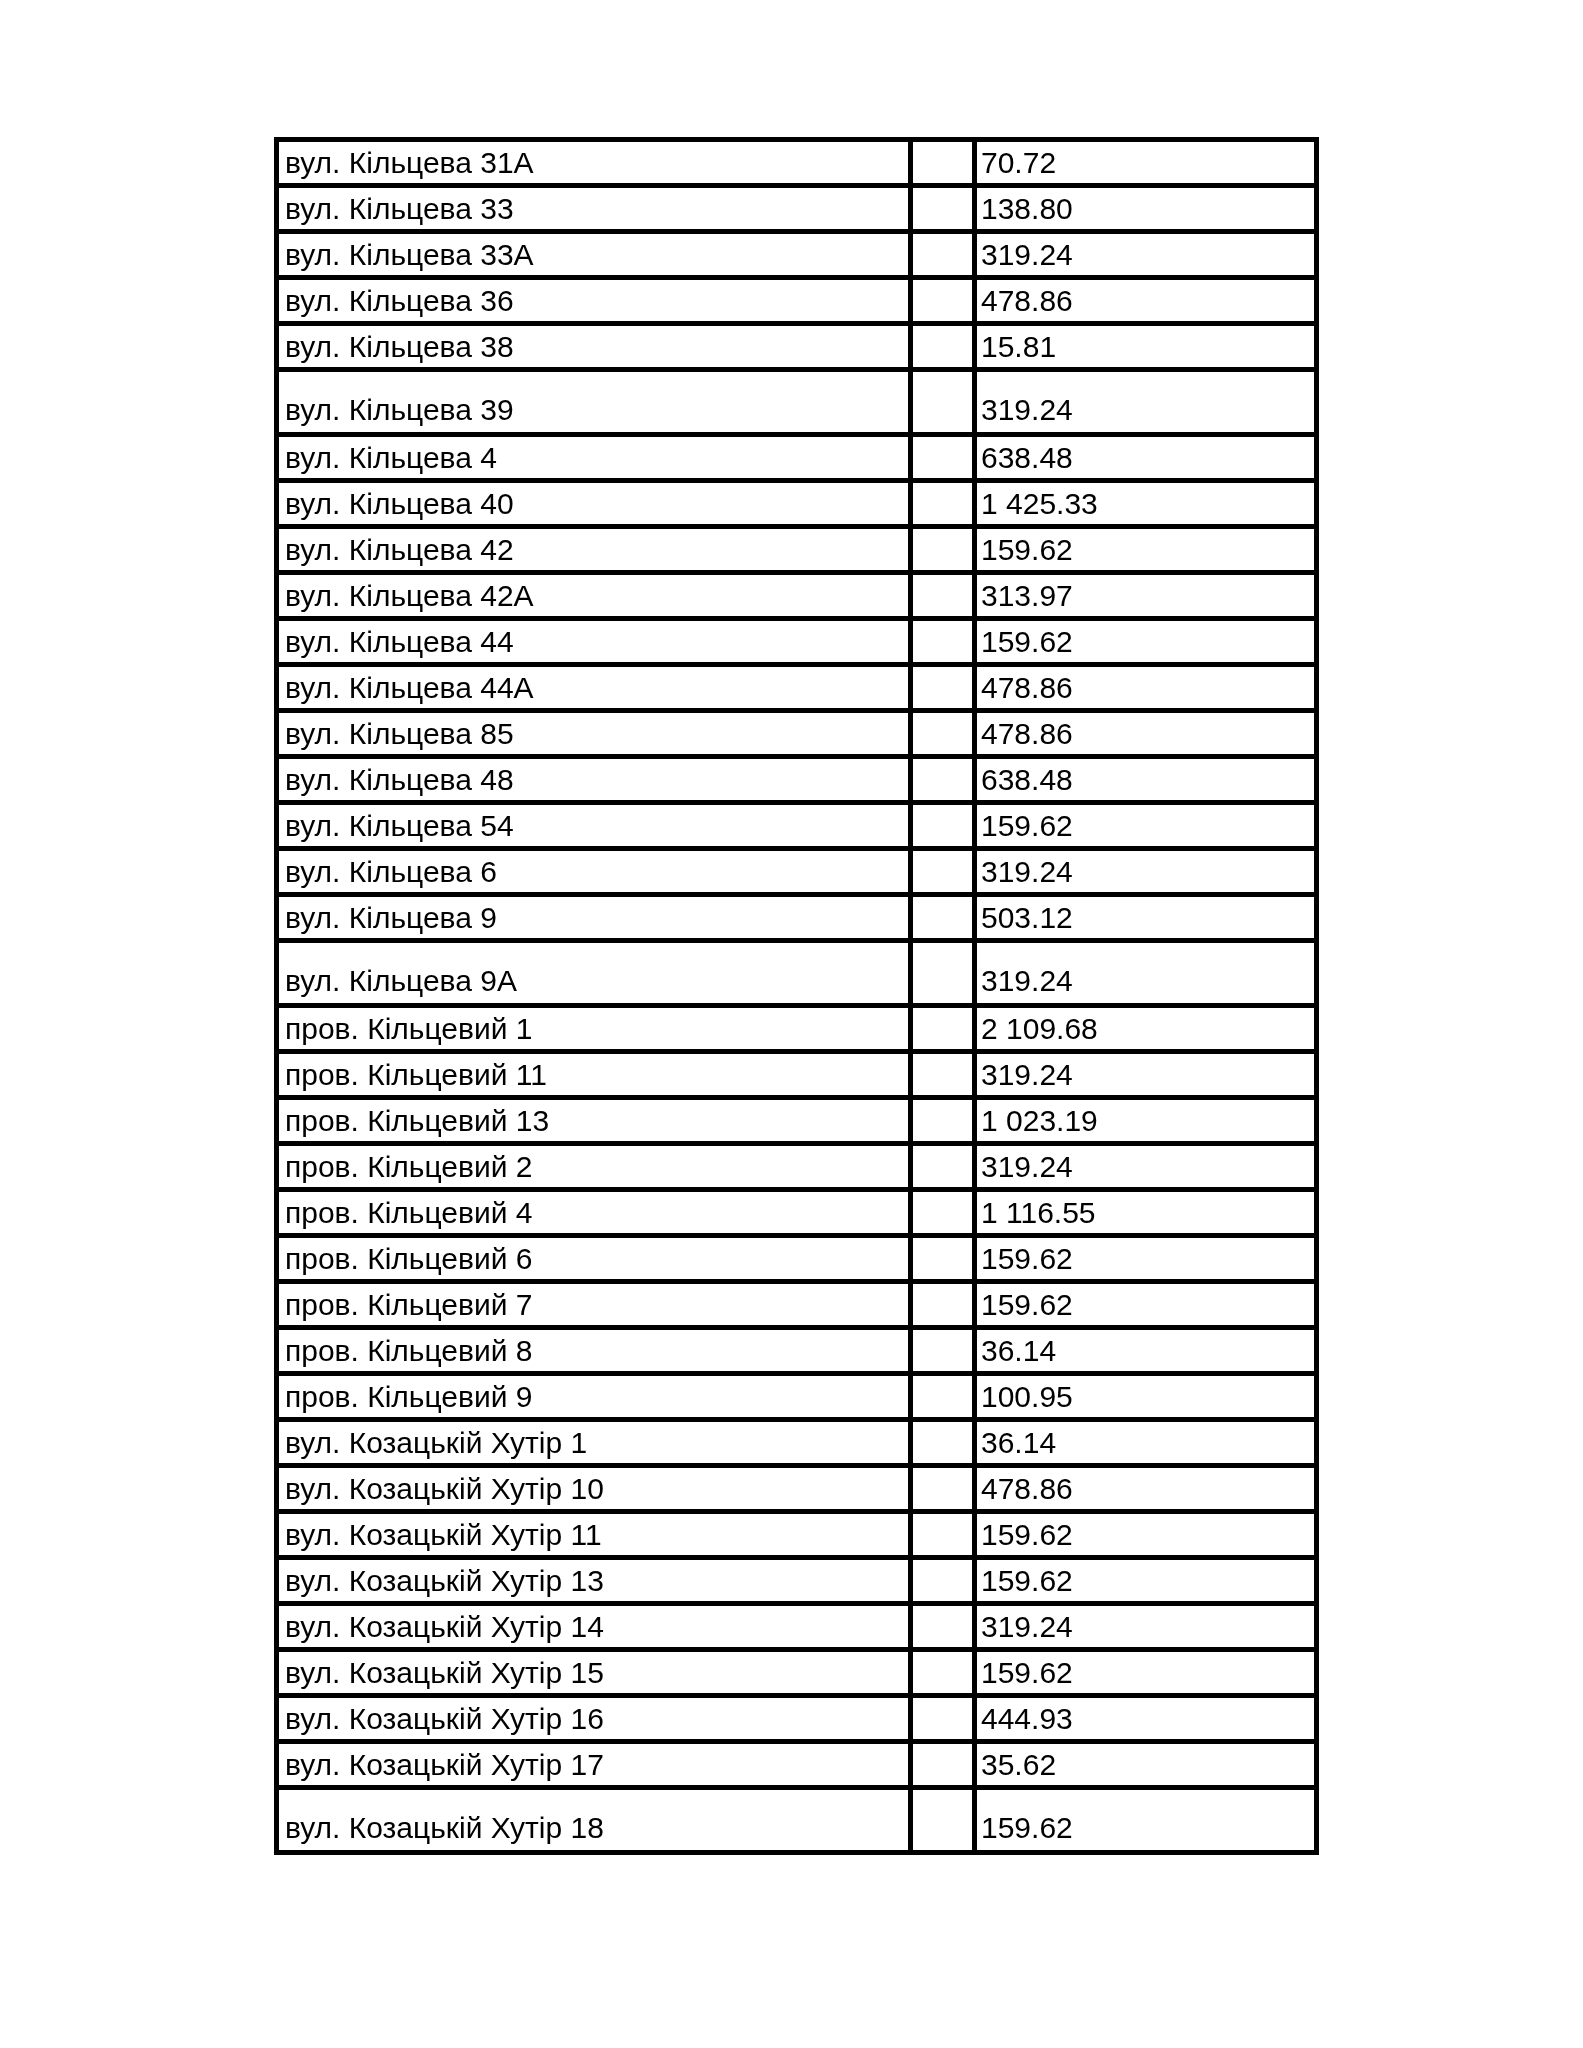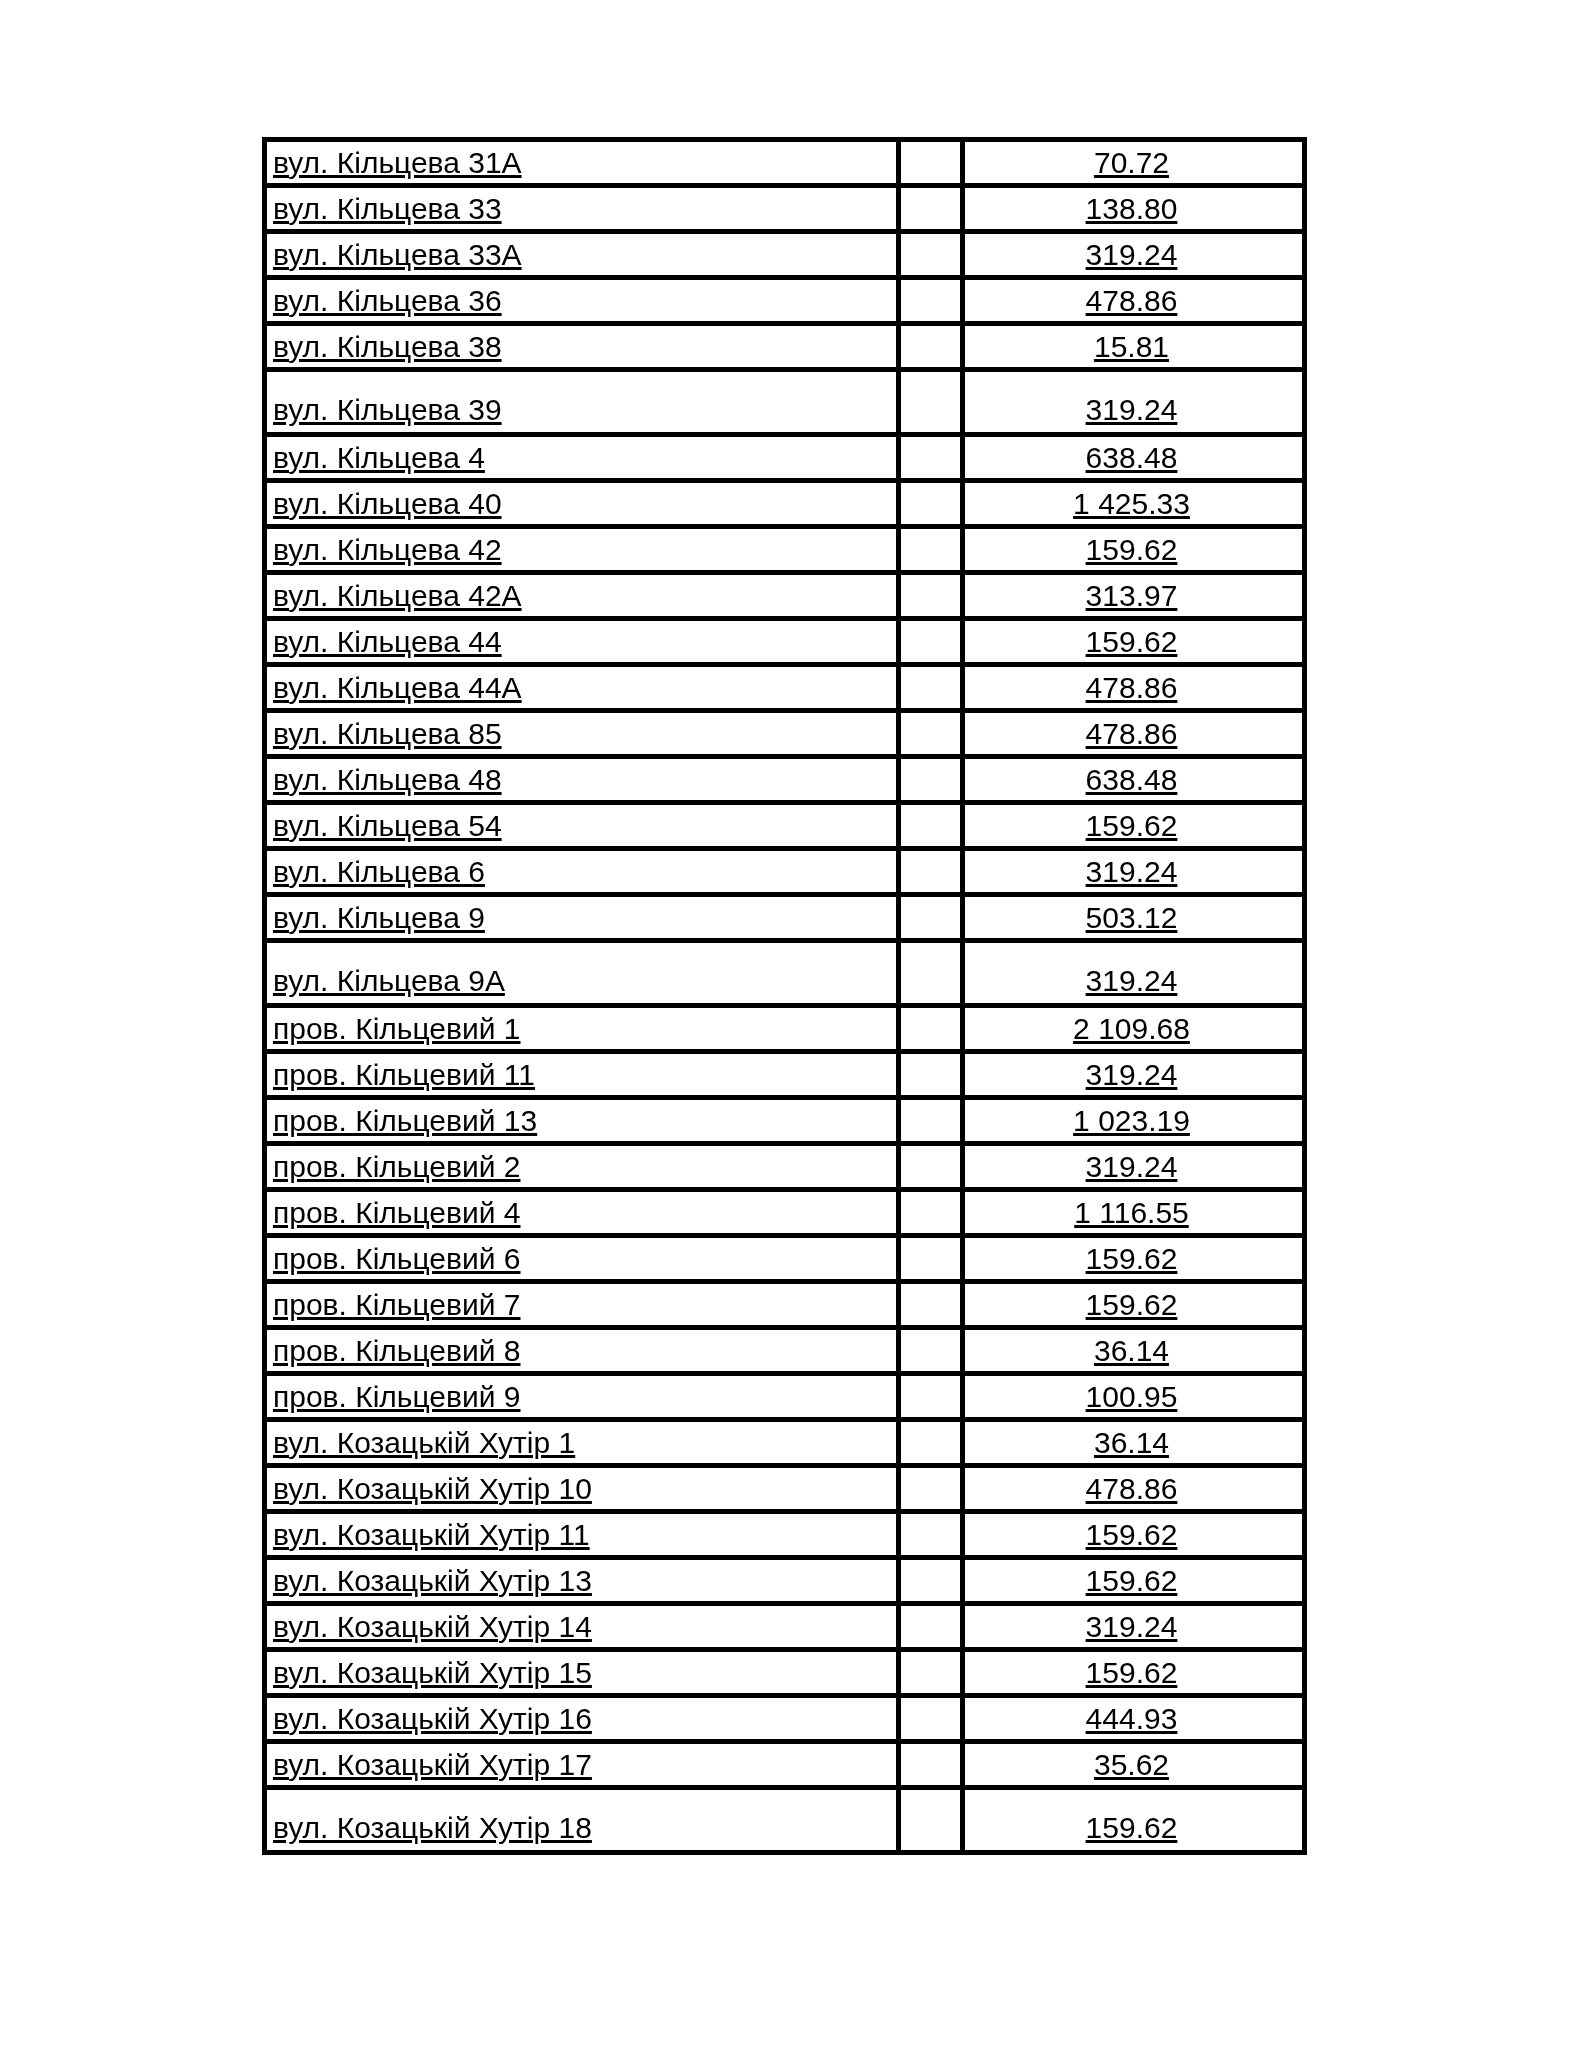--- a/index.html
+++ b/index.html
@@ -10,47 +10,46 @@
   .page {
     position: relative;
     width: 1583px;
     height: 2048px;
     background: #ffffff;
     overflow: hidden;
     font-family: "Liberation Sans", sans-serif;
   }
   table.addr-table {
     position: absolute;
-    left: 262px;
+    left: 274px;
     top: 137px;
     width: 1040px;
     border-collapse: collapse;
     table-layout: fixed;
-    text-decoration: underline;
   }
   table.addr-table td {
     border: 5px solid #000000;
     font-family: "Liberation Sans", sans-serif;
     font-size: 30px;
     color: #000000;
     height: 41px;
     overflow: hidden;
     white-space: nowrap;
     vertical-align: middle;
     background: #ffffff;
   }
   td.c-name {
     text-align: left;
     padding: 0 4px 0 6px;
   }
   td.c-mid {
     padding: 0;
   }
   td.c-val {
-    text-align: center;
+    text-align: left;
     padding: 0 8px 0 4px;
   }
   tr.tall td {
     height: 55px;
     vertical-align: bottom;
     padding-bottom: 5px;
   }
 </style>
 </head>
 <body>

